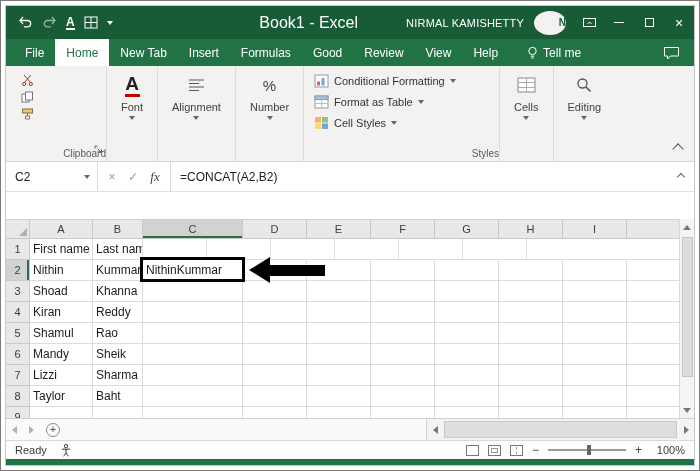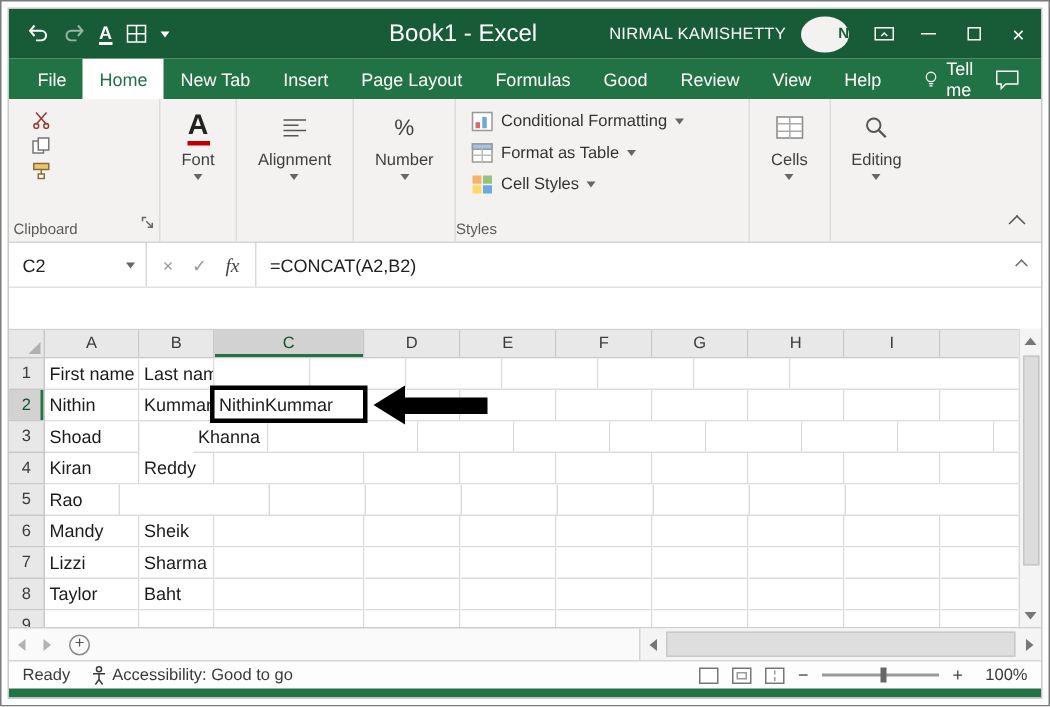--- a/index.html
+++ b/index.html
@@ -26,21 +26,21 @@
   
   .tabrow { height:27px; background:#217346; display:flex; align-items:stretch; color:#fff; flex-shrink:0; padding-left:8px; }
   .rtab { padding:0 11px; font-size:12px; display:flex; align-items:center; white-space:nowrap; }
   .rtab.active { background:#fff; color:#217346; }
   .tellme { display:flex; align-items:center; gap:5px; margin-left:18px; font-size:12px; }
   .comment-btn { margin-left:auto; margin-right:14px; display:flex; align-items:center; }
 
   
   .ribbon { height:96px; background:#f3f2f1; border-bottom:1px solid #d5d5d5; display:flex; position:relative; flex-shrink:0; padding-left:3px; }
   .rgroup { position:relative; border-right:1px solid #dddcdb; padding:4px 6px 16px; display:flex; }
-  .rgroup-label { position:absolute; bottom:2px; left:0; right:12px; text-align:left; font-size:10px; color:#5b5b5b; }
+  .rgroup-label { position:absolute; bottom:2px; left:0; right:0; text-align:right; font-size:10px; color:#5b5b5b; }
   .paste-btn { display:flex; flex-direction:column; align-items:center; gap:2px; width:44px; padding-top:2px; }
   .btn-label { font-size:11px; color:#3f3f3f; }
   .caret-g { width:0;height:0;border-left:3.5px solid transparent;border-right:3.5px solid transparent;border-top:4px solid #666; }
   .clip-small { display:flex; flex-direction:column; gap:5px; margin-left:6px; padding-top:4px; }
   .launcher { position:absolute; right:3px; bottom:3px; }
   .bigbtn { display:flex; flex-direction:column; align-items:center; justify-content:flex-start; gap:3px; padding:2px 8px 0; }
   .font-a { font-size:19px; font-weight:bold; color:#222; line-height:19px; }
   .font-bar { width:15px; height:3px; background:#c00000; margin-top:1px; }
   .icon-box { height:26px; display:flex; align-items:flex-end; justify-content:center; flex-direction:column; }
   .pct { font-size:15px; color:#444; height:26px; display:flex; align-items:center; }
@@ -175,21 +175,20 @@
       <div class="win-btn">×</div>
     </div>
   </div>
 
   <div class="tabrow">
     <div style="display:flex">
           <div class="rtab">File</div>
           <div class="rtab active">Home</div>
           <div class="rtab">New Tab</div>
           <div class="rtab">Insert</div>
-          <div class="rtab">Page Layout</div>
           <div class="rtab">Formulas</div>
           <div class="rtab">Good</div>
           <div class="rtab">Review</div>
           <div class="rtab">View</div>
           <div class="rtab">Help</div>
         </div>
     <div class="tellme">
       <svg width="11" height="14" viewBox="0 0 11 14">
             <circle cx="5.5" cy="5" r="3.7" fill="none" stroke="#fff"></circle>
             <line x1="3.8" y1="10.2" x2="7.2" y2="10.2" stroke="#fff"></line>
@@ -381,21 +380,21 @@
             <div class="cell" style="width: 64px;"></div>
             <div class="cell" style="width: 64px;"></div>
             <div class="cell" style="width: 64px;"></div>
             <div class="cell" style="width: 64px;"></div>
             <div class="cell" style="width: 64px;"></div>
             <div class="fill-c"></div>
           </div>
           <div class="grid-row">
             <div class="rowhdr">3</div>
             <div class="cell" style="width: 63px;">Shoad</div>
-            <div class="cell" style="width: 50px; margin-left: 36px;">Khanna</div>
+            <div class="cell" style="width: 50px;">Khanna</div>
             <div class="cell" style="width: 100px;"></div>
             <div class="cell" style="width: 64px;"></div>
             <div class="cell" style="width: 64px;"></div>
             <div class="cell" style="width: 64px;"></div>
             <div class="cell" style="width: 64px;"></div>
             <div class="cell" style="width: 64px;"></div>
             <div class="cell" style="width: 64px;"></div>
             <div class="fill-c"></div>
           </div>
           <div class="grid-row">
@@ -406,20 +405,21 @@
             <div class="cell" style="width: 64px;"></div>
             <div class="cell" style="width: 64px;"></div>
             <div class="cell" style="width: 64px;"></div>
             <div class="cell" style="width: 64px;"></div>
             <div class="cell" style="width: 64px;"></div>
             <div class="cell" style="width: 64px;"></div>
             <div class="fill-c"></div>
           </div>
           <div class="grid-row">
             <div class="rowhdr">5</div>
+            <div class="cell" style="width: 63px;">Shamul</div>
             <div class="cell" style="width: 50px;">Rao</div>
             <div class="cell" style="width: 100px;"></div>
             <div class="cell" style="width: 64px;"></div>
             <div class="cell" style="width: 64px;"></div>
             <div class="cell" style="width: 64px;"></div>
             <div class="cell" style="width: 64px;"></div>
             <div class="cell" style="width: 64px;"></div>
             <div class="cell" style="width: 64px;"></div>
             <div class="fill-c"></div>
           </div>
@@ -518,21 +518,20 @@
   </div>
 
   <div class="statusbar">
     <div class="sb-left">
       <span>Ready</span>
       <span class="acc">
         <svg width="10" height="13" viewBox="0 0 10 13">
               <circle cx="5" cy="2.2" r="1.7" fill="none" stroke="#3a3a3a"></circle>
               <path d="M1 5.2 h8 M5 5 v4 M5 9 L2.6 12.3 M5 9 L7.4 12.3" fill="none" stroke="#3a3a3a"></path>
             </svg>
-        <span>Accessibility: Good to go</span>
       </span>
     </div>
     <div class="sb-right">
       <span class="view-icon"></span>
       <span class="view-icon pl"></span>
       <span class="view-icon pb"></span>
       <span class="zoom-sym">−</span>
       <span class="zoom-track">
             <span class="zoom-thumb"></span>
           </span>

